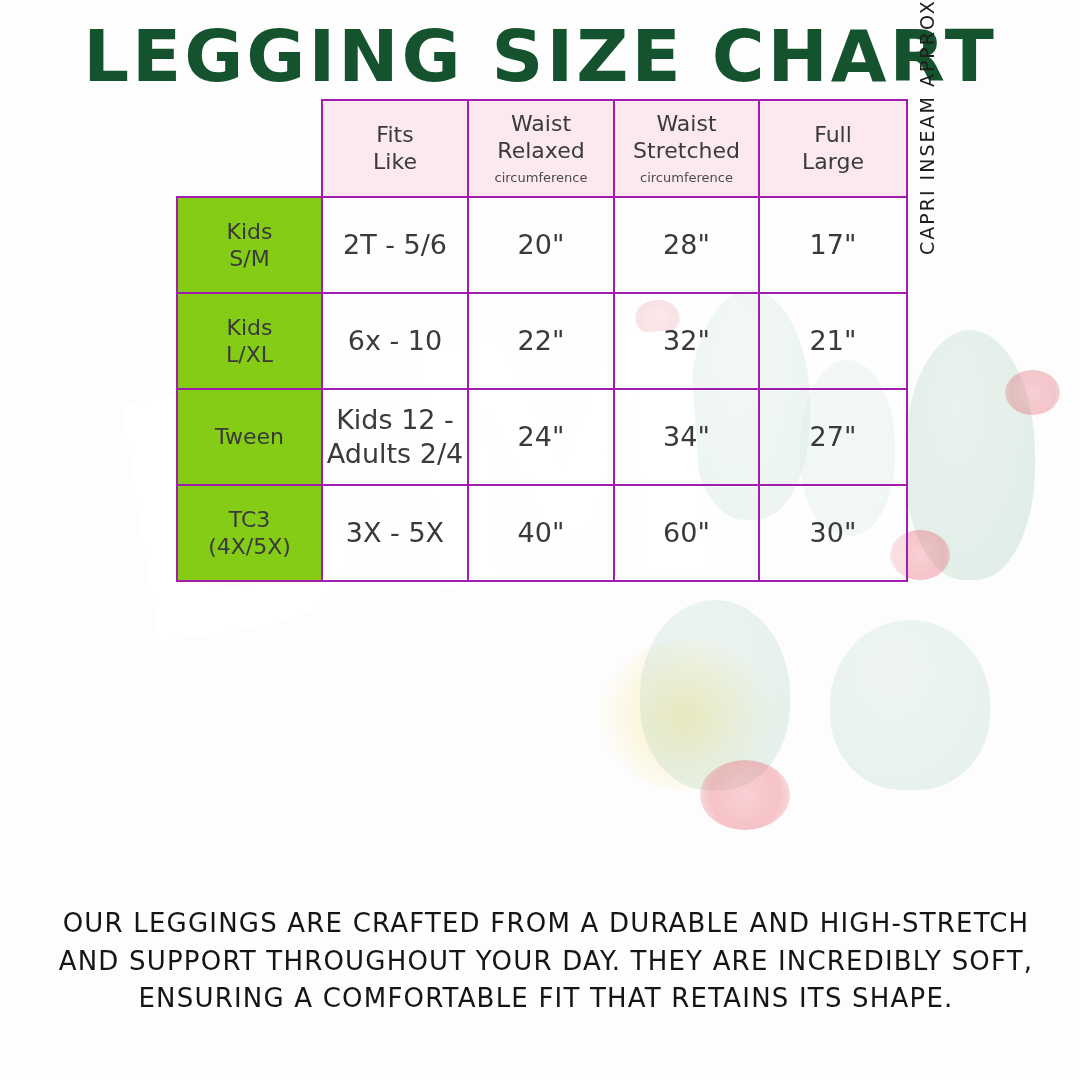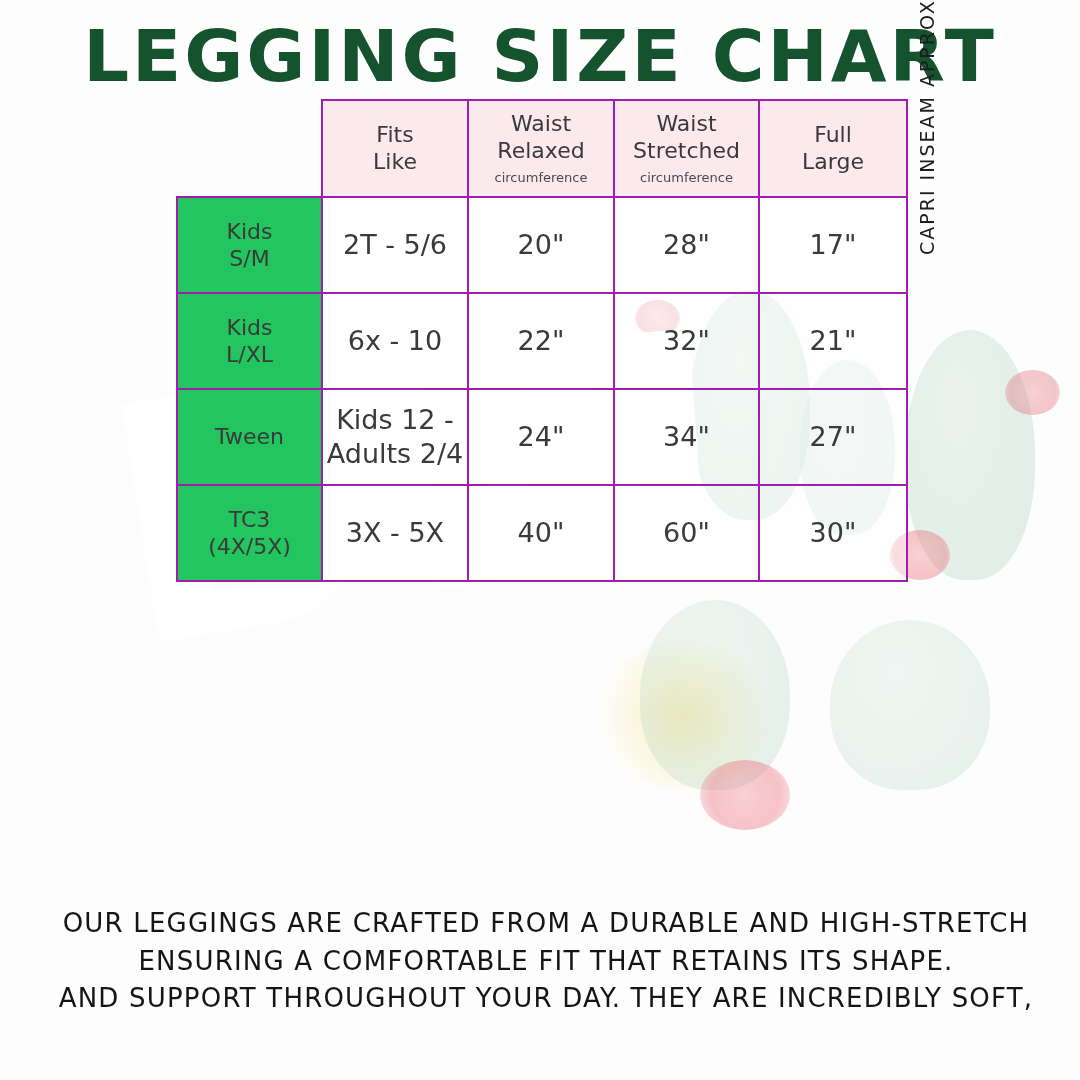--- a/index.html
+++ b/index.html
@@ -131,21 +131,21 @@
     line-height: 1.22;
     color: #2f2f2f;
   }
   th.head .sub {
     display: block;
     font-size: 13px;
     color: #4a4a4a;
     margin-top: 6px;
   }
   td.rowlabel {
-    background: #22c55e;
+    background: #84cc16;
     height: 96px;
     font-size: 22px;
     line-height: 1.25;
     color: #2f2f2f;
   }
   td.val {
     background: rgba(255,255,255,0.45);
     height: 96px;
     font-size: 27px;
     line-height: 1.25;
@@ -291,18 +291,18 @@
           <td class="val">60"</td>
           <td class="val">30"</td>
         </tr>
       </tbody>
     </table>
 
     <div id="sidenote">CAPRI INSEAM APPROX 8 INCHES SHORTER</div>
 
     <div id="footer">
       <div>OUR LEGGINGS ARE CRAFTED FROM A DURABLE AND HIGH-STRETCH</div>
+      <div>AND SUPPORT THROUGHOUT YOUR DAY. THEY ARE INCREDIBLY SOFT,</div>
       <div>ENSURING A COMFORTABLE FIT THAT RETAINS ITS SHAPE.</div>
-      <div>AND SUPPORT THROUGHOUT YOUR DAY. THEY ARE INCREDIBLY SOFT,</div>
     </div>
 
   </div>
 </div>
 
 </body></html>

